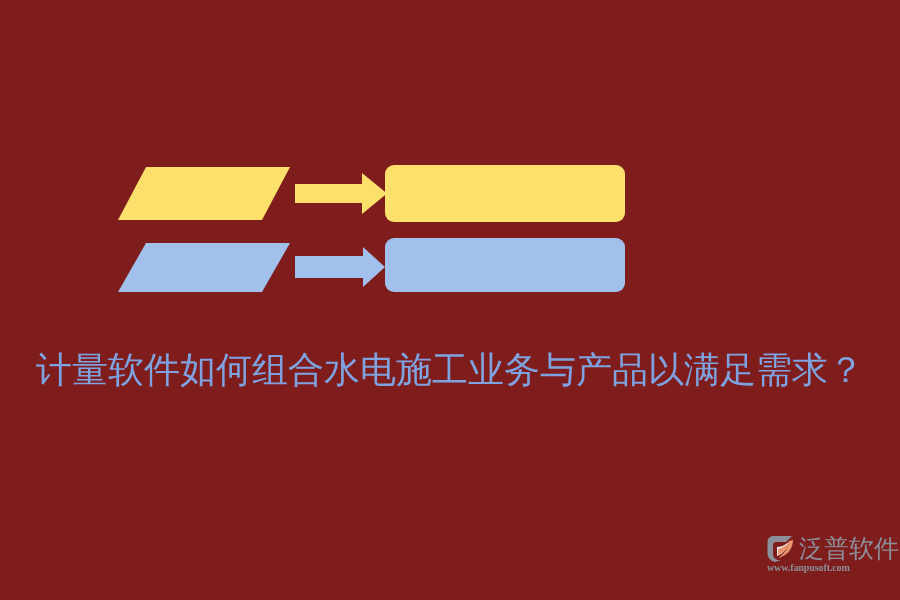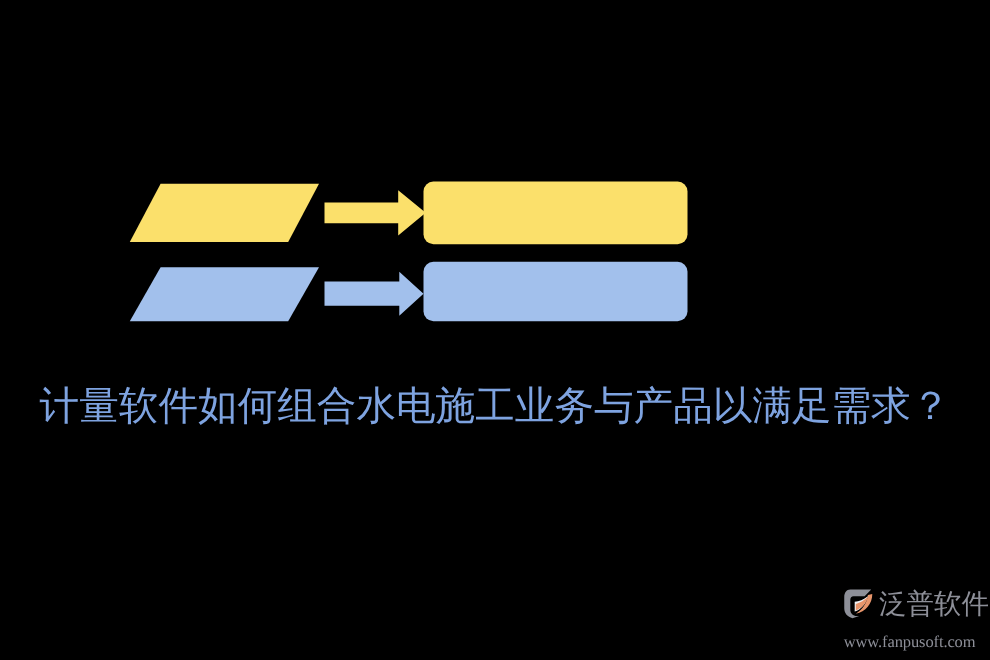--- a/index.html
+++ b/index.html
@@ -13,21 +13,21 @@
     position: relative;
     overflow: hidden;
     font-family: "Liberation Sans", "DejaVu Sans", sans-serif;
   }
 
   #page-root {
     position: absolute;
     left: 0; top: 0;
     width: 900px;
     height: 600px;
-    background: #000000;
+    background: #7f1d1d;
   }
 
   
   .diagram {
     position: absolute;
     left: 0;
     top: 0;
     width: 900px;
     height: 330px;
   }
@@ -76,27 +76,27 @@
     font-size: 25px;
     line-height: 30px;
     color: #8d8f98;
     font-family: "DejaVu Sans", "Liberation Sans", sans-serif;
     letter-spacing: 0px;
     white-space: nowrap;
   }
   .logo-url {
     position: absolute;
     left: 1px;
-    top: 42px;
+    top: 26px;
     width: 128px;
-    font-size: 15px;
+    font-size: 10px;
     line-height: 16px;
     color: #8d8f98;
     font-family: "Liberation Serif", "DejaVu Serif", serif;
-    font-weight: 400;
+    font-weight: 700;
     letter-spacing: -0.1px;
     white-space: nowrap;
   }
 </style>
 </head>
 <body>
 
 <div id="page-root">
 
   <div class="diagram">

